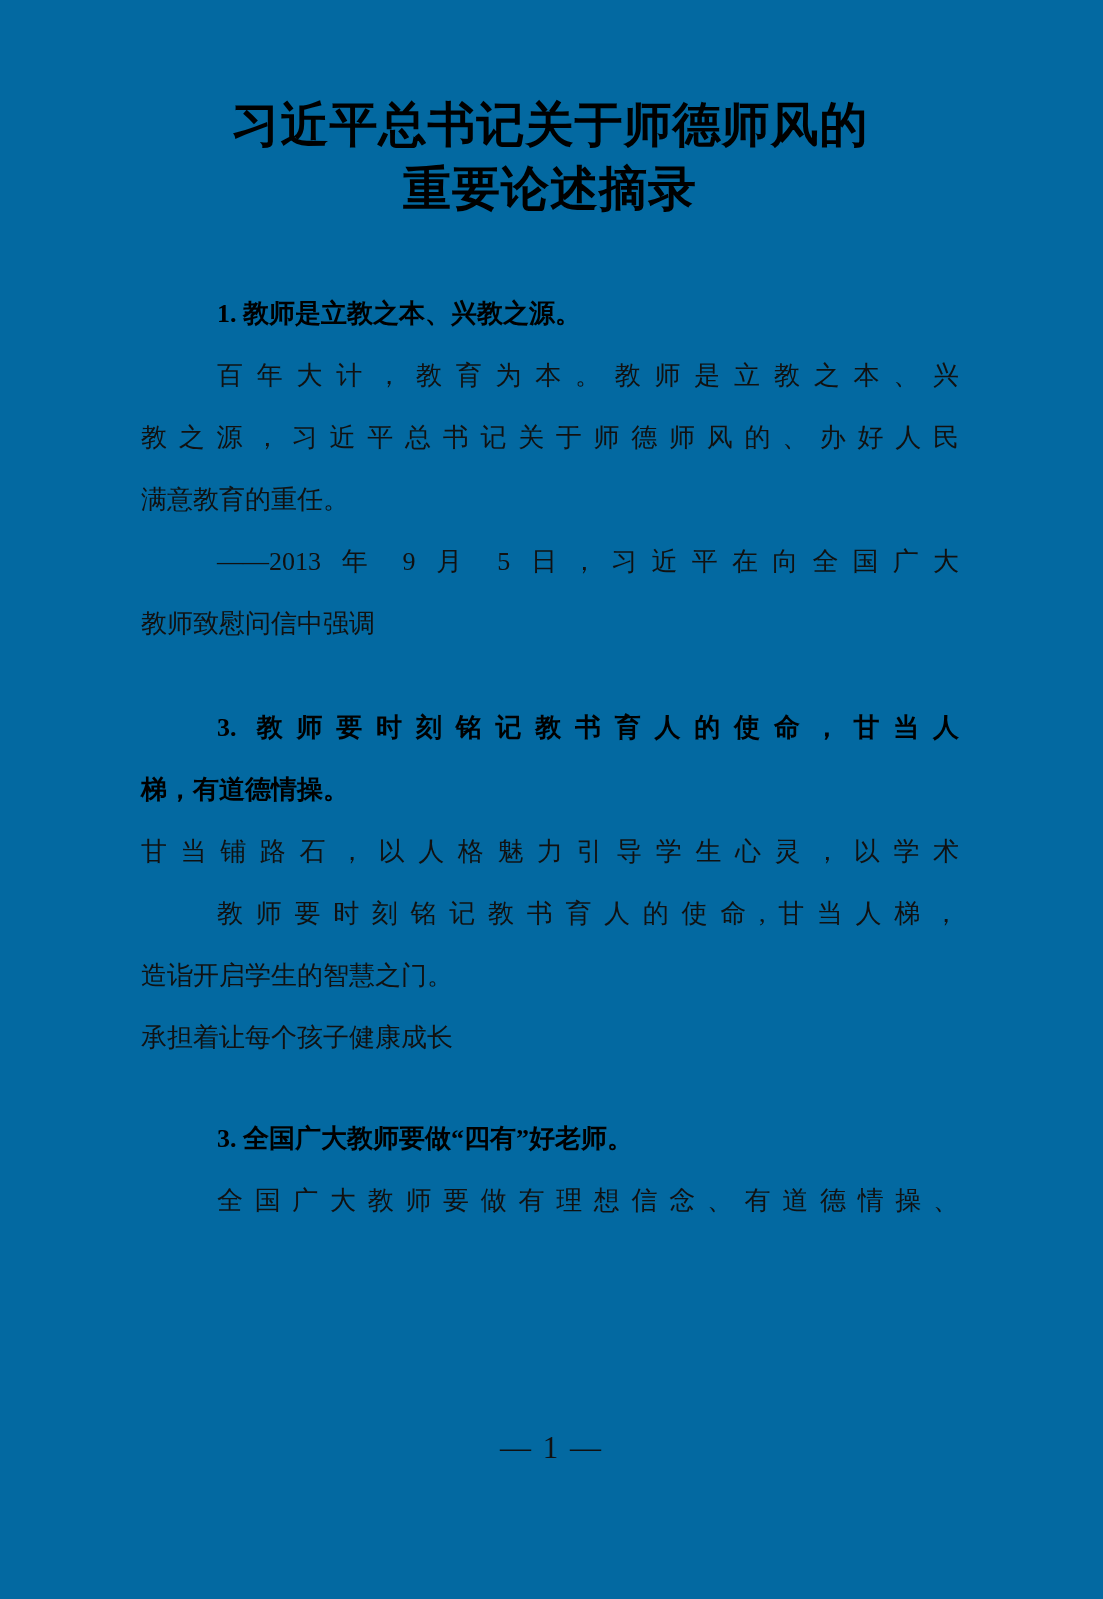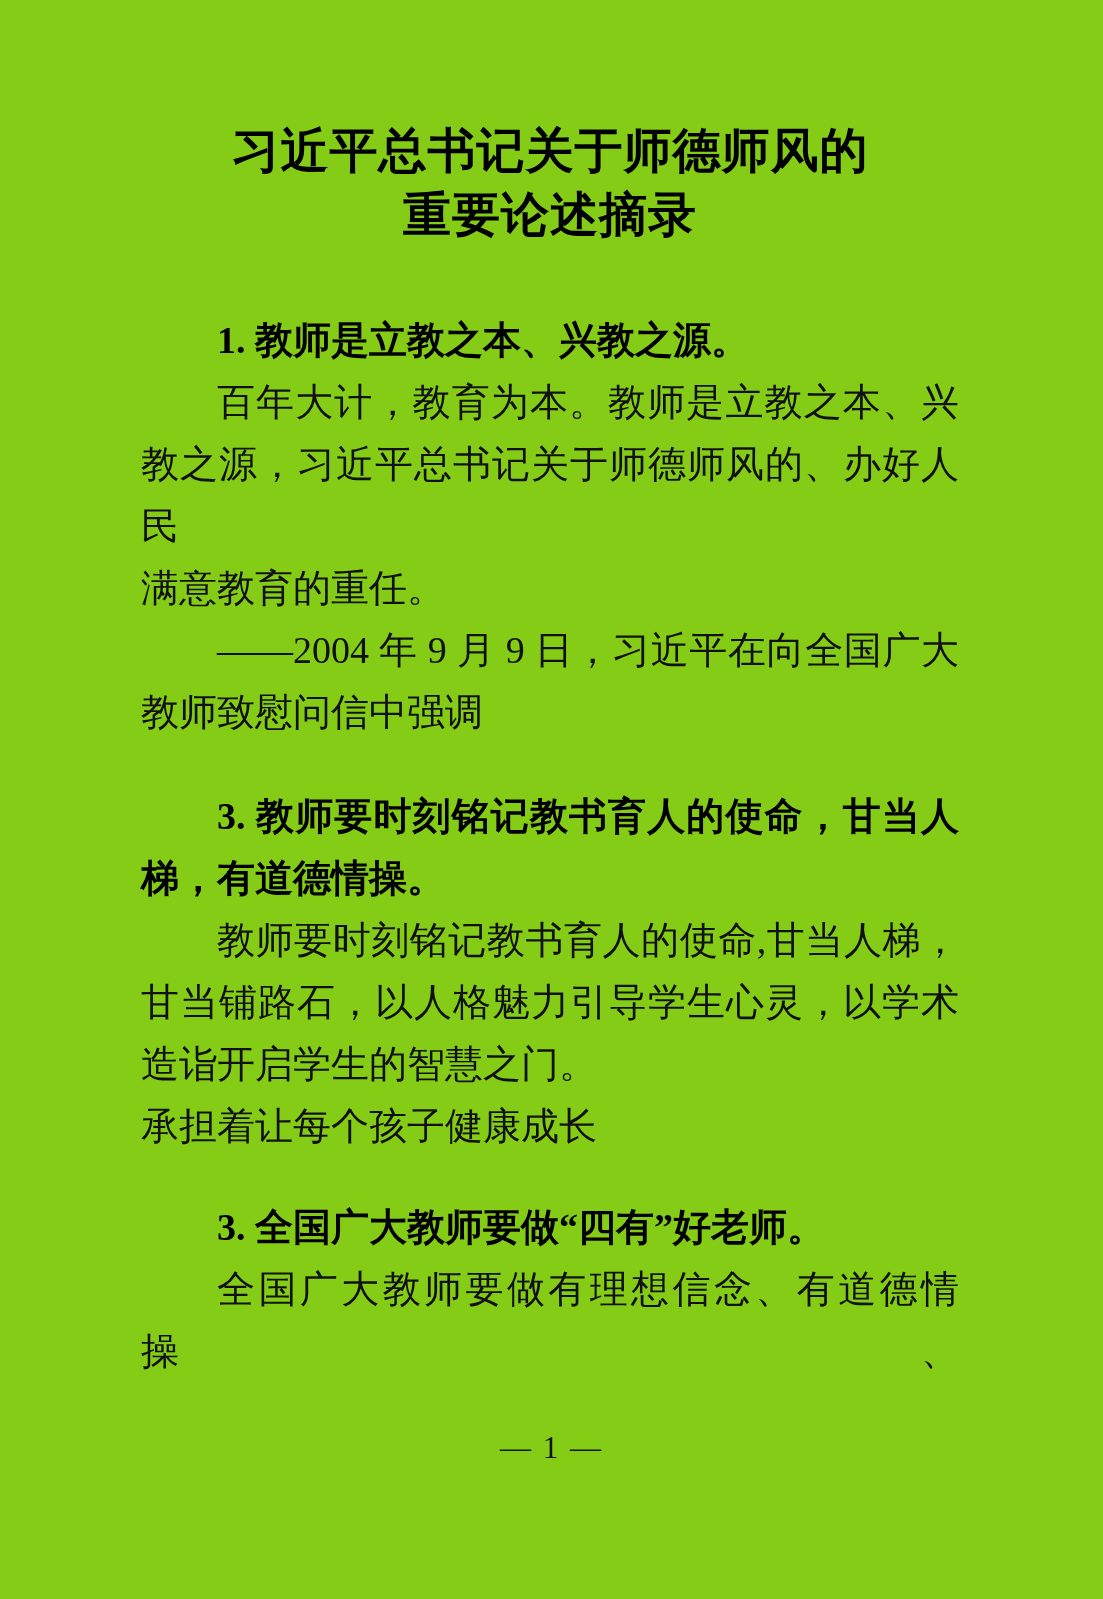--- a/index.html
+++ b/index.html
@@ -1,36 +1,36 @@
 <!DOCTYPE html>
 <html><head>
 <meta charset="utf-8">
 <style>
   * { margin: 0; padding: 0; box-sizing: border-box; }
   html, body { background: #ffffff; }
   .page {
     position: relative;
     width: 1103px;
     height: 1599px;
-    background: #84cc16;
+    background: #0369a1;
     color: #111111;
     font-family: "Liberation Serif", "DejaVu Serif", serif;
-    padding: 119px 144px 0 141px;
+    padding: 93px 144px 0 141px;
     overflow: hidden;
   }
   .doc-title {
     font-family: "Liberation Sans", "DejaVu Sans", sans-serif;
     font-weight: 700;
     font-size: 48px;
     line-height: 64px;
     text-align: center;
     letter-spacing: 1px;
     color: #000000;
   }
-  .section { font-size: 38px; line-height: 62px; }
+  .section { font-size: 26px; line-height: 62px; }
   .sec-1 { margin-top: 62px; }
   .sec-2 { margin-top: 42px; }
   .sec-3 { margin-top: 39px; }
   .heading-line { font-weight: 700; color: #000000; }
   .line { white-space: nowrap; }
   .indent { text-indent: 76px; }
   .fill {
     white-space: normal;
     text-align: justify;
     text-align-last: justify;
@@ -56,29 +56,29 @@
   <div class="doc-title">
     <div class="title-line">习近平总书记关于师德师风的</div>
     <div class="title-line">重要论述摘录</div>
   </div>
 
   <div class="section sec-1">
     <div class="heading-line line indent">1. 教师是立教之本、兴教之源。</div>
     <div class="line indent fill">百年大计，教育为本。教师是立教之本、兴</div>
     <div class="line fill">教之源，习近平总书记关于师德师风的、办好人民</div>
     <div class="line">满意教育的重任。</div>
-    <div class="line indent fill">——2004 年 9 月 9 日，习近平在向全国广大</div>
+    <div class="line indent fill">——2013 年 9 月 5 日，习近平在向全国广大</div>
     <div class="line">教师致慰问信中强调</div>
   </div>
 
   <div class="section sec-2">
     <div class="heading-line line indent fill">3. 教师要时刻铭记教书育人的使命，甘当人</div>
     <div class="heading-line line">梯，有道德情操。</div>
+    <div class="line fill">甘当铺路石，以人格魅力引导学生心灵，以学术</div>
     <div class="line indent fill">教师要时刻铭记教书育人的使命,甘当人梯，</div>
-    <div class="line fill">甘当铺路石，以人格魅力引导学生心灵，以学术</div>
     <div class="line">造诣开启学生的智慧之门。</div>
     <div class="line">承担着让每个孩子健康成长</div>
   </div>
 
   <div class="section sec-3">
     <div class="heading-line line indent">3. 全国广大教师要做“四有”好老师。</div>
     <div class="line indent fill">全国广大教师要做有理想信念、有道德情操、</div>
   </div>
 
   <div class="page-number">— 1 —</div>

